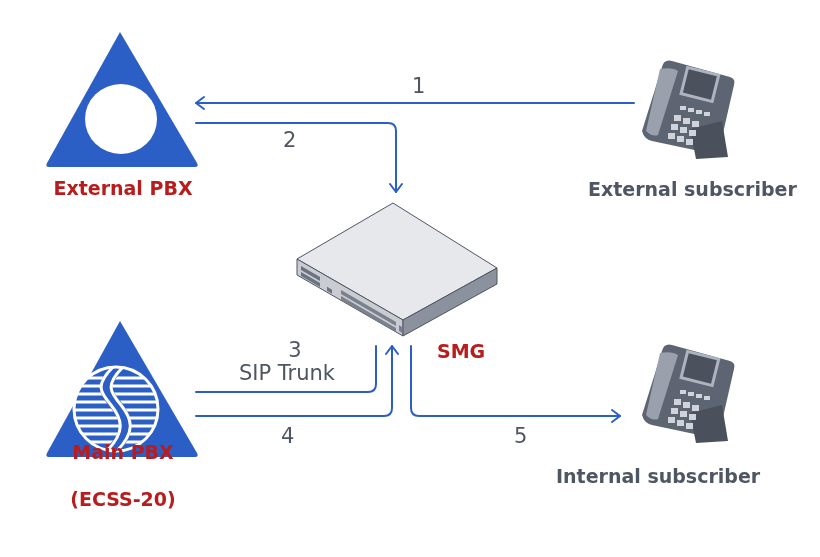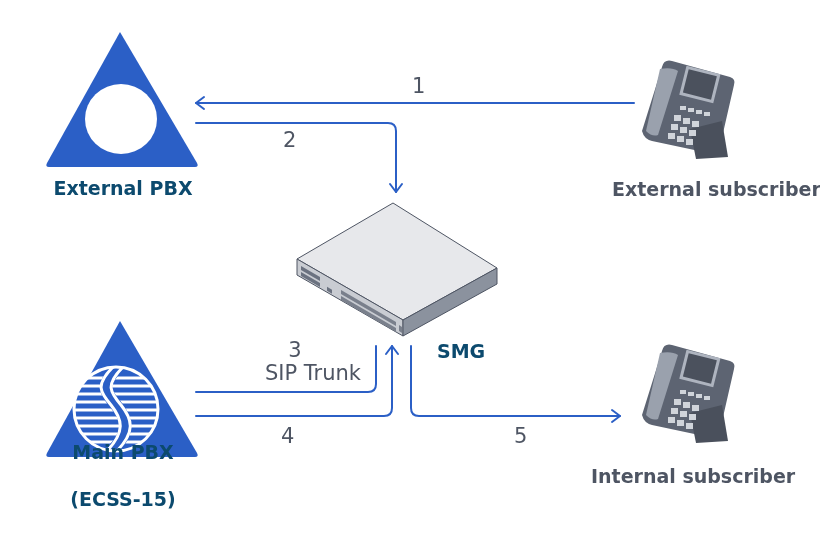--- a/index.html
+++ b/index.html
@@ -1,19 +1,19 @@
 <!DOCTYPE html>
 <html><head>
 <meta charset="utf-8">
 <style>
   html, body { margin: 0; padding: 0; background: #ffffff; }
   body { width: 820px; height: 557px; position: relative; overflow: hidden; font-family: "DejaVu Sans", "Liberation Sans", sans-serif; }
   svg.diagram { position: absolute; left: 0; top: 0; width: 820px; height: 557px; }
   .lbl { position: absolute; white-space: nowrap; }
-  .node-label { color: #0c4a6e; font-weight: bold; font-size: 19px; text-align: center; line-height: 24px; }
+  .node-label { color: #b91c1c; font-weight: bold; font-size: 19px; text-align: center; line-height: 24px; }
   .sub-label { color: #4e5563; font-weight: bold; font-size: 19px; }
   .num { color: #4e5563; font-size: 21px; }
   .trunk { color: #4e5563; font-size: 21px; text-align: center; line-height: 24px; }
 </style>
 </head>
 <body>
 
 <svg class="diagram" viewBox="0 0 820 557" xmlns="http://www.w3.org/2000/svg">
   <defs>
     <clipPath id="ecssClip">
@@ -125,23 +125,23 @@
     </g>
     <g>
       <path d="M411 346 L411 408 Q411 416 419 416 L620 416"></path>
       <polyline points="612,410 620,416 612,422"></polyline>
     </g>
   </g>
 </svg>
 
 <div class="lbl node-label" style="left:50px; top:176px; width:146px;">External PBX</div>
 <div class="lbl node-label" style="left:50px; top:440px; width:146px;">Main PBX</div>
-<div class="lbl node-label" style="left:50px; top:487px; width:146px;">(ECSS-15)</div>
+<div class="lbl node-label" style="left:50px; top:487px; width:146px;">(ECSS-20)</div>
 <div class="lbl node-label" style="left:437px; top:339px;">SMG</div>
-<div class="lbl sub-label" style="left:588px; top:178px;margin-left:24px;">External subscriber</div>
-<div class="lbl sub-label" style="left:591px; top:465px;">Internal subscriber</div>
+<div class="lbl sub-label" style="left:588px; top:178px;">External subscriber</div>
+<div class="lbl sub-label" style="left:556px; top:465px;">Internal subscriber</div>
 
 <div class="lbl num" style="left:412px; top:74px;">1</div>
 <div class="lbl num" style="left:283px; top:128px;">2</div>
 <div class="lbl trunk" style="left:240px; top:338px; width:110px;">3</div>
-<div class="lbl trunk" style="left:258px; top:361px; width:110px;">SIP Trunk</div>
+<div class="lbl trunk" style="left:232px; top:361px; width:110px;">SIP Trunk</div>
 <div class="lbl num" style="left:281px; top:424px;">4</div>
 <div class="lbl num" style="left:514px; top:424px;">5</div>
 
 </body></html>

